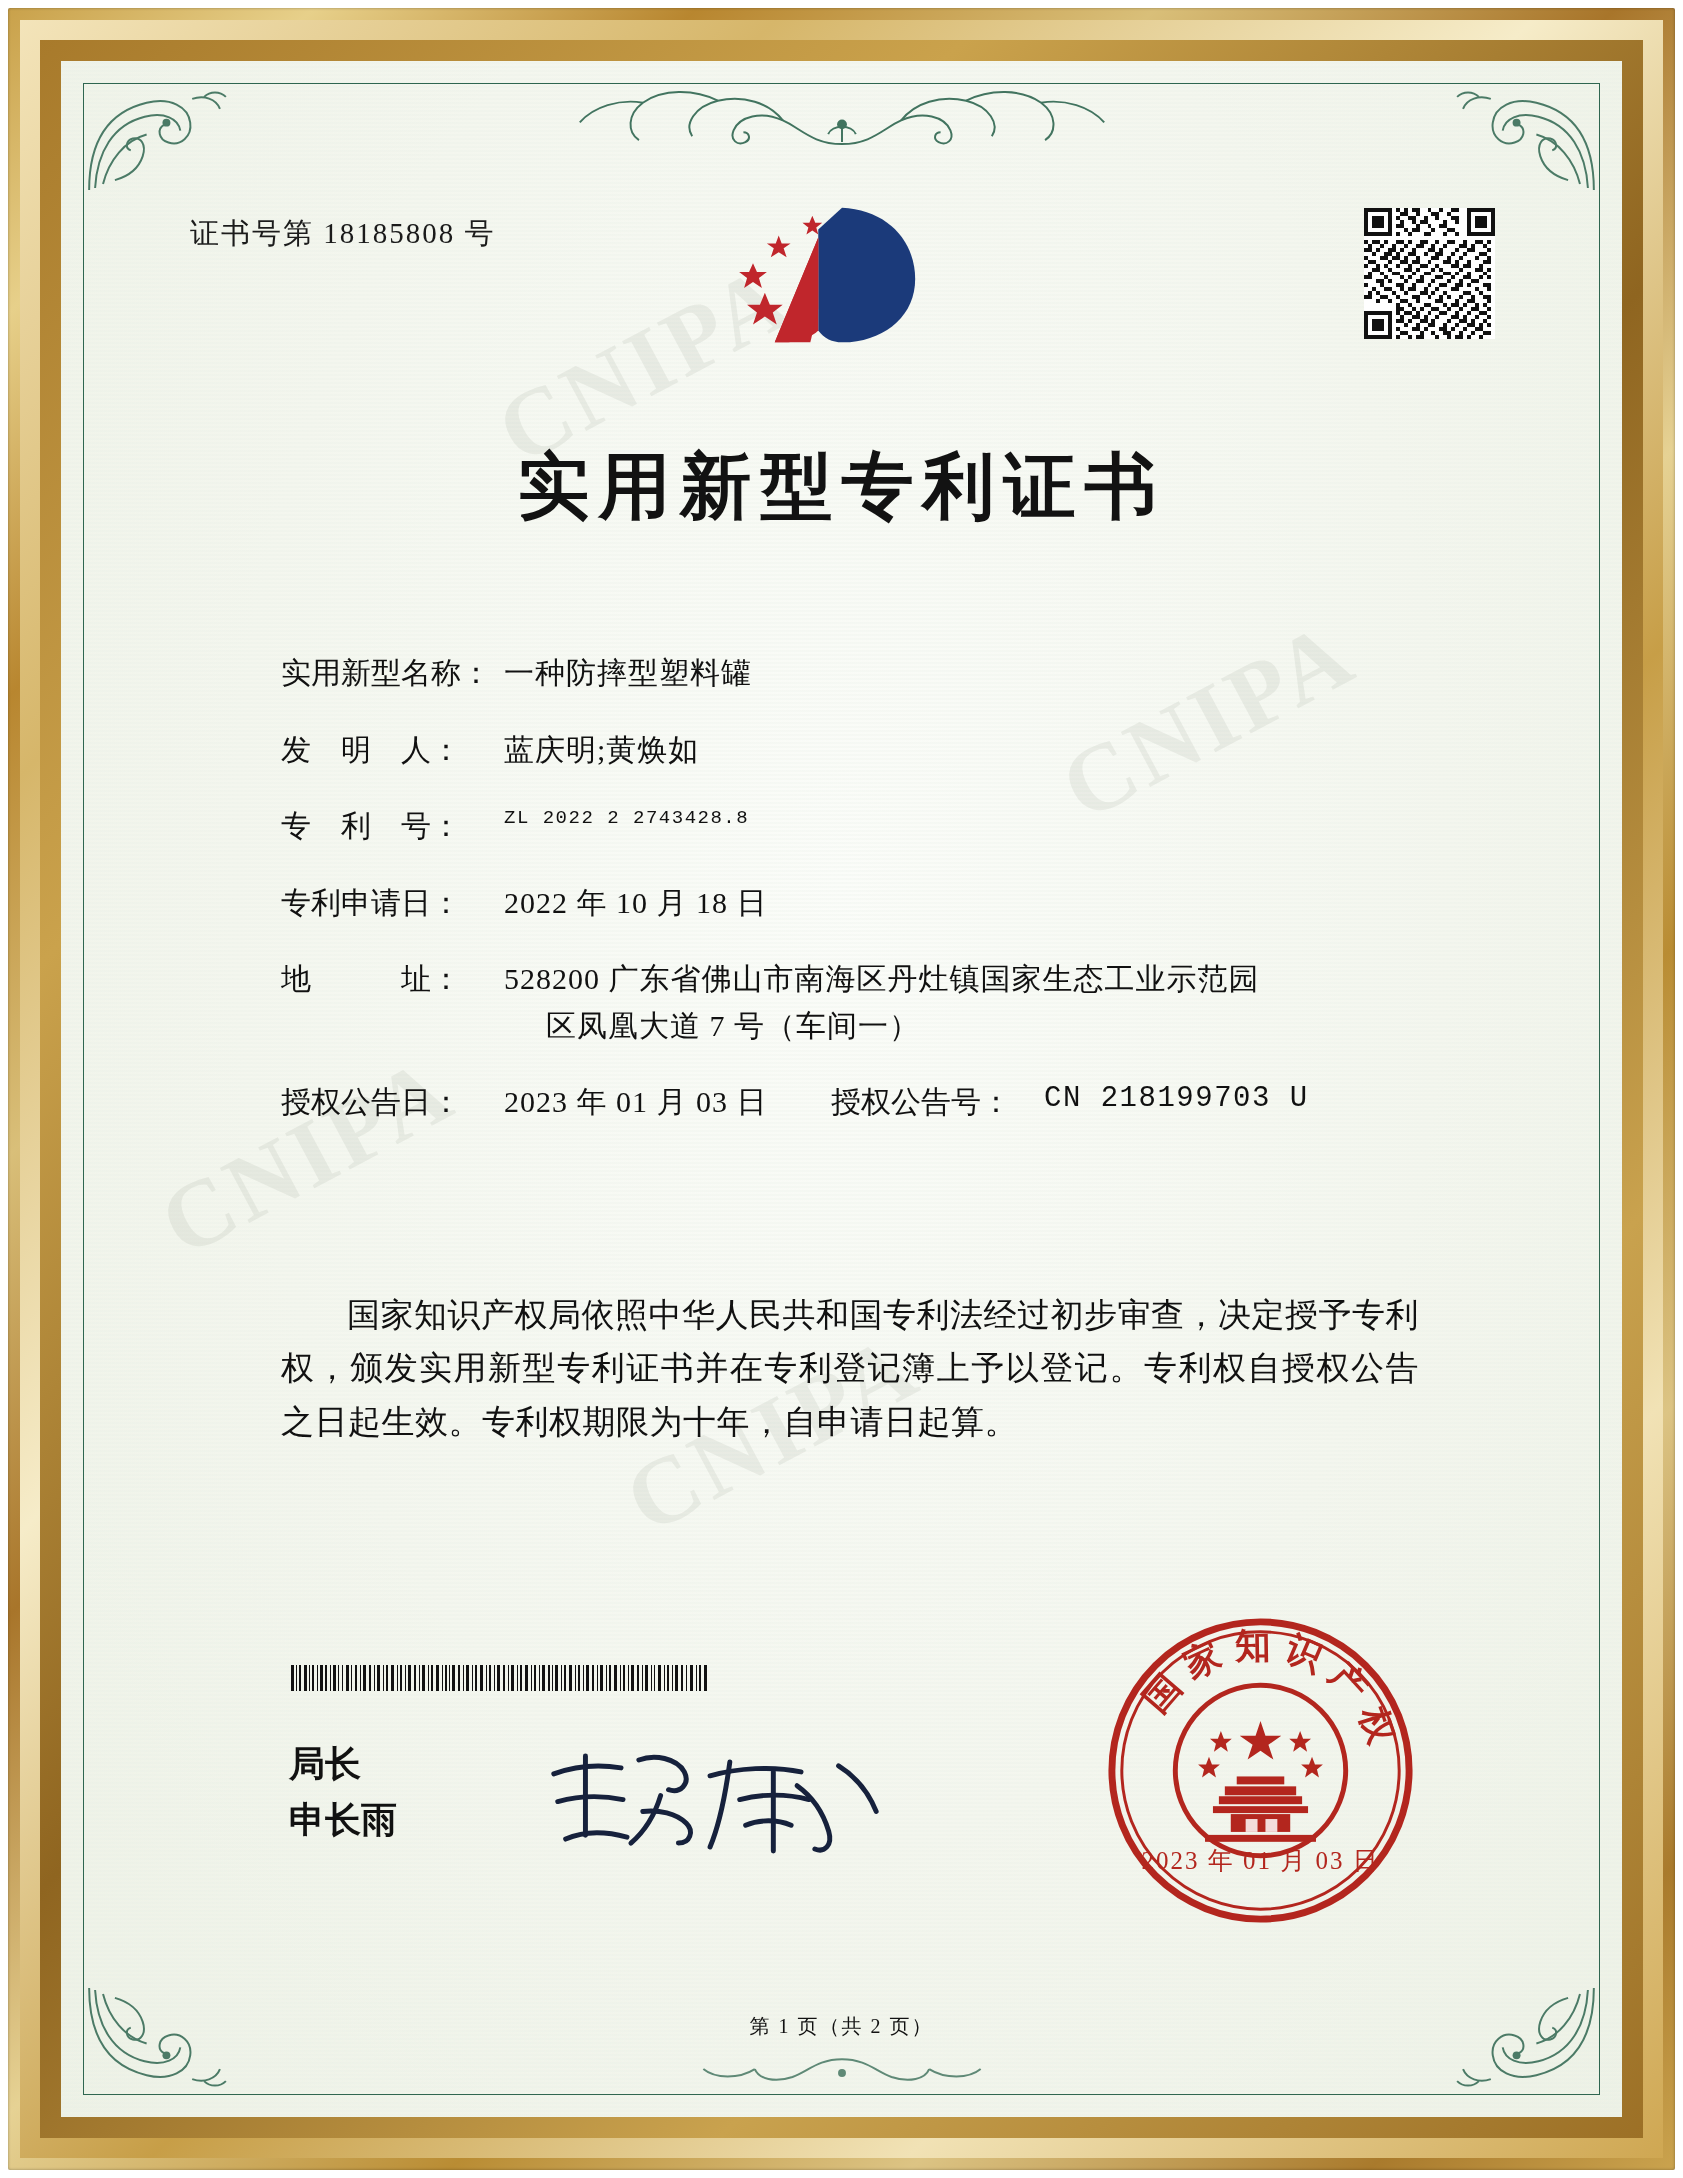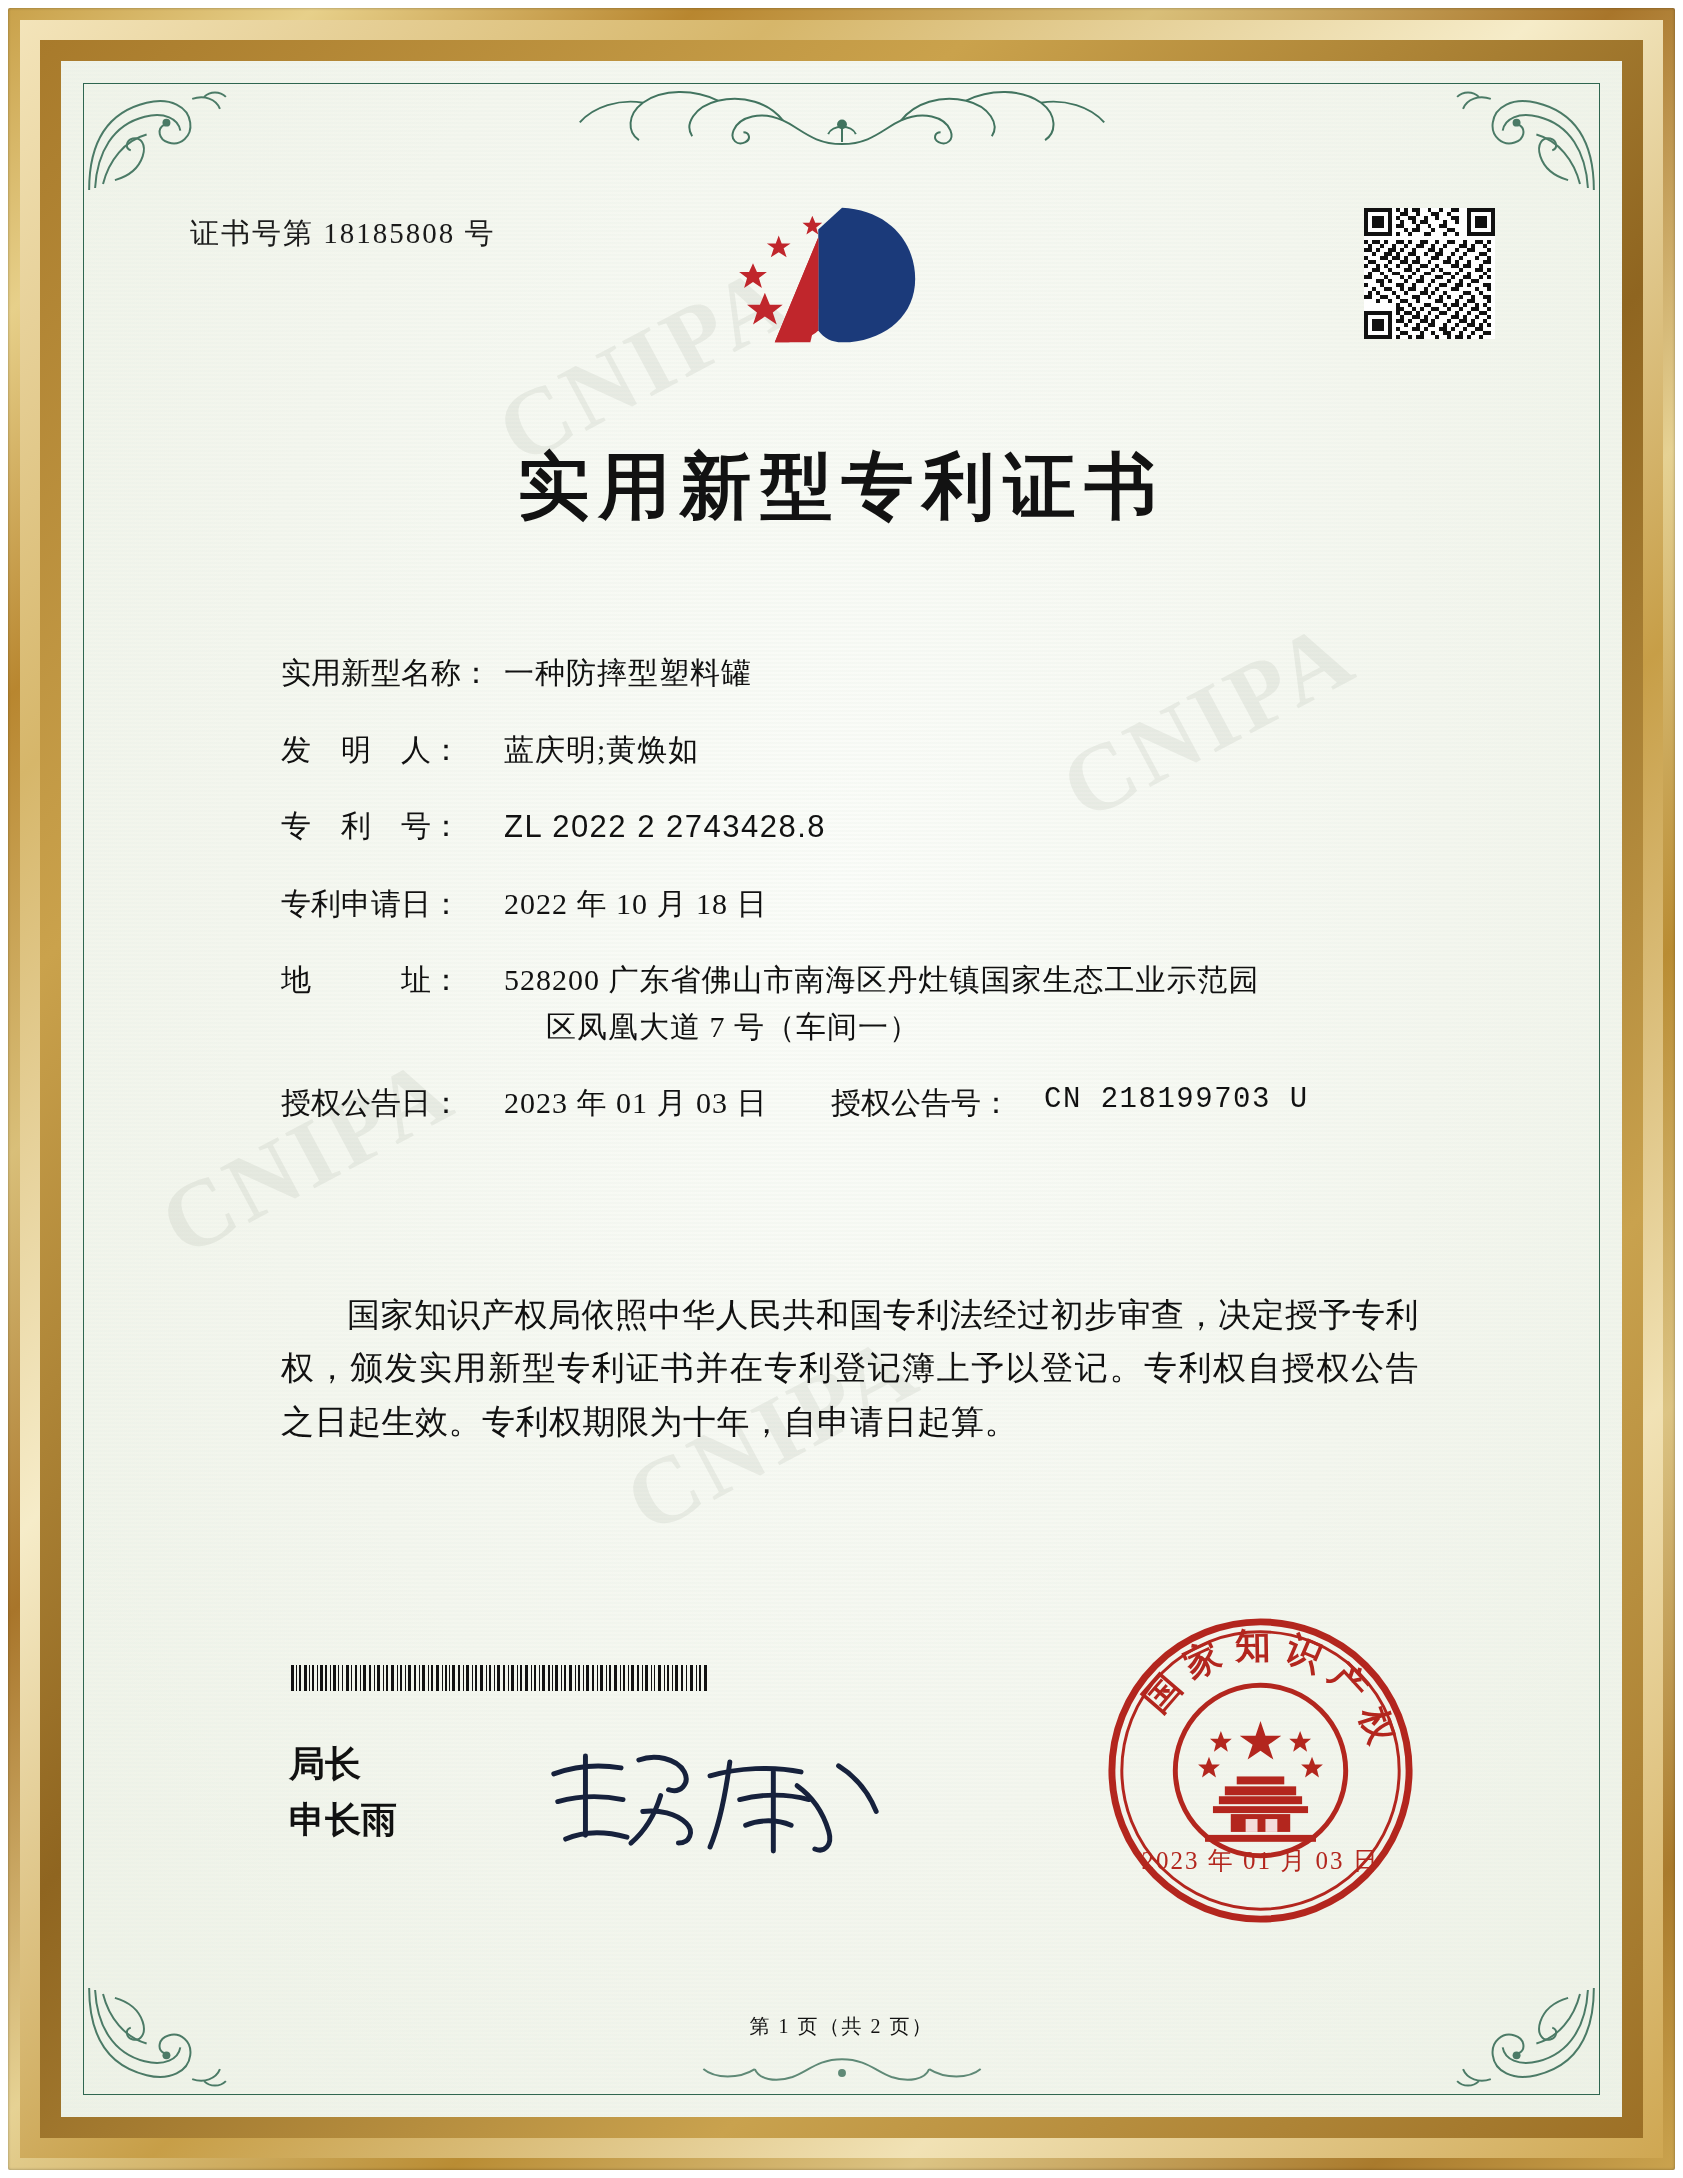--- a/index.html
+++ b/index.html
@@ -183,23 +183,23 @@
     flex: 0 0 223px;
     letter-spacing: 0px;
     white-space: nowrap;
   }
   .field-value {
     flex: 1;
     letter-spacing: 1px;
     word-break: break-all;
   }
   .field-value.mono {
-    font-family: Liberation Sans, sans-serif;
+    font-family: Liberation Mono, monospace;
     letter-spacing: 1.5px;
-    font-size: 31px;
+    font-size: 19px;
   }
   .addr-second {
     margin-top: 6px;
     display: block;
     margin-left: 42px;
   }
 
   .pub-row {
     display: flex;
     align-items: flex-start;

